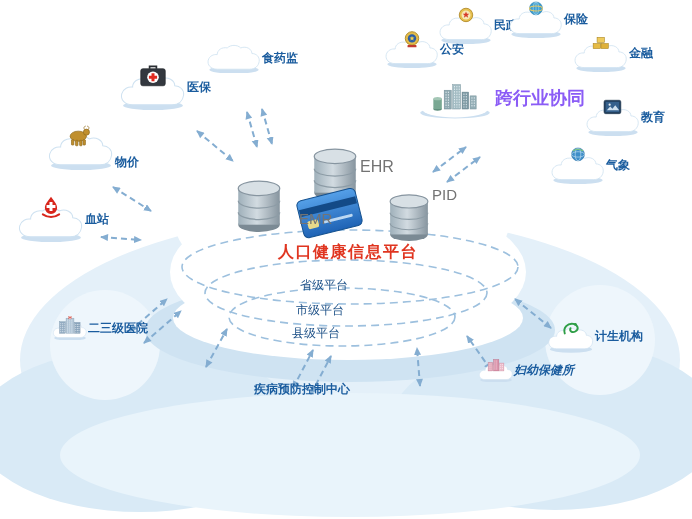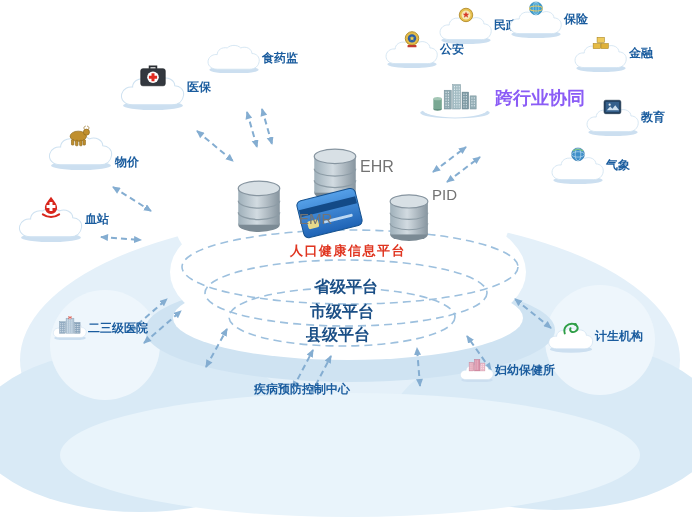--- a/index.html
+++ b/index.html
@@ -15,24 +15,24 @@
     white-space:nowrap;text-align:center;line-height:1.15;
   }
   .label-red{color:#8b5cf6;font-size:18px;}
   .center-item{position:absolute;}
   .center-label{
     position:absolute;font-weight:normal;color:#737373;font-size:15px;white-space:nowrap;
   }
   .ehr-size{font-size:16px;}
   .platform-title{
     position:absolute;left:240px;top:242px;width:216px;text-align:center;
-    color:#e03520;font-size:13px;font-weight:bold;letter-spacing:1.5px;white-space:nowrap;
+    color:#e03520;font-size:16px;font-weight:bold;letter-spacing:1.5px;white-space:nowrap;
   }
   .level-label{
-    position:absolute;width:92px;text-align:center;font-size:16px;font-weight:bold;
+    position:absolute;width:92px;font-size:12px;font-weight:normal;
     color:#1b4f86;white-space:nowrap;
   }
   .card-rot{transform:rotate(-14deg);}
 </style>
 </head>
 <body>
 
 <div class="stage">
 
   <svg class="bg" width="692" height="519" viewBox="0 0 692 519">
@@ -289,21 +289,21 @@
         <ellipse cx="18" cy="15" rx="18" ry="13.5" fill="#ffffff" stroke="#2a6db5" stroke-width="2"></ellipse>
         <path d="M8 15 a10 8 0 1 1 14 7" stroke="#2a6db5" fill="none" stroke-width="2.4"></path>
         <circle cx="18" cy="15" r="3" fill="#2a6db5"></circle>
         <circle cx="27" cy="7" r="1.8" fill="#d53a2a"></circle>
       </g>
     </svg>
     <div class="node-label">疾病预防控制中心</div>
   </div>
 
 
-  <div class="node" style="left:459px;top:358px;width:96px;">
+  <div class="node" style="left:478px;top:358px;width:96px;font-style:italic;">
     <svg width="96" viewBox="0 0 100 68">
       <use href="#cloudShape" transform="translate(0,18)"></use>
       <g transform="translate(28,0)">
         <rect x="0" y="12" width="13" height="24" fill="#e2a4b6" stroke="#c07f94"></rect>
         <rect x="15" y="4" width="15" height="32" fill="#d98ea6" stroke="#b56f88"></rect>
         <rect x="32" y="14" width="12" height="22" fill="#ecbac9" stroke="#c98ca0"></rect>
         <g stroke="#fbeef3" stroke-width="2" stroke-dasharray="3 2.5">
           <path d="M3 15 v19 M8 15 v19"></path>
           <path d="M19 7 v27 M24 7 v27"></path>
           <path d="M35 17 v17 M40 17 v17"></path>

